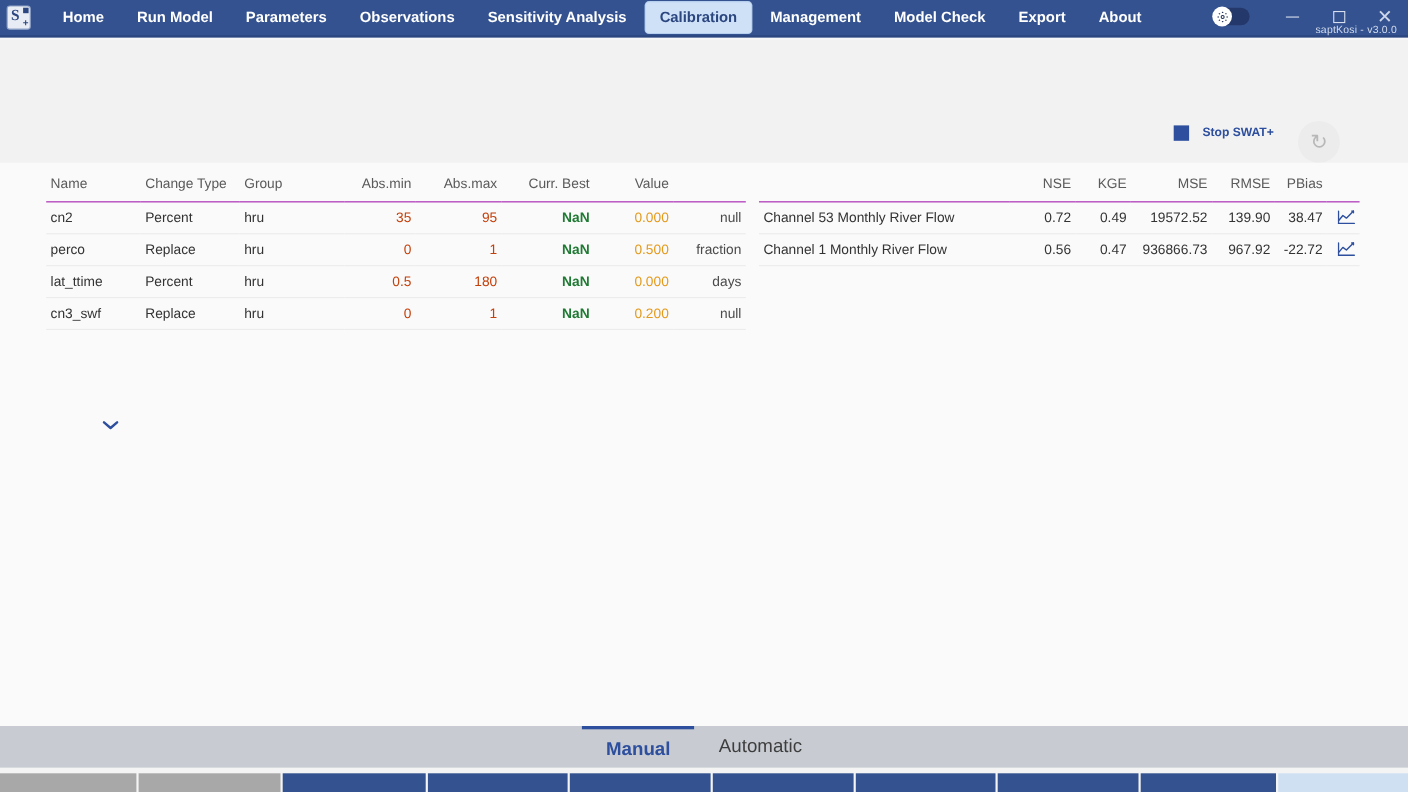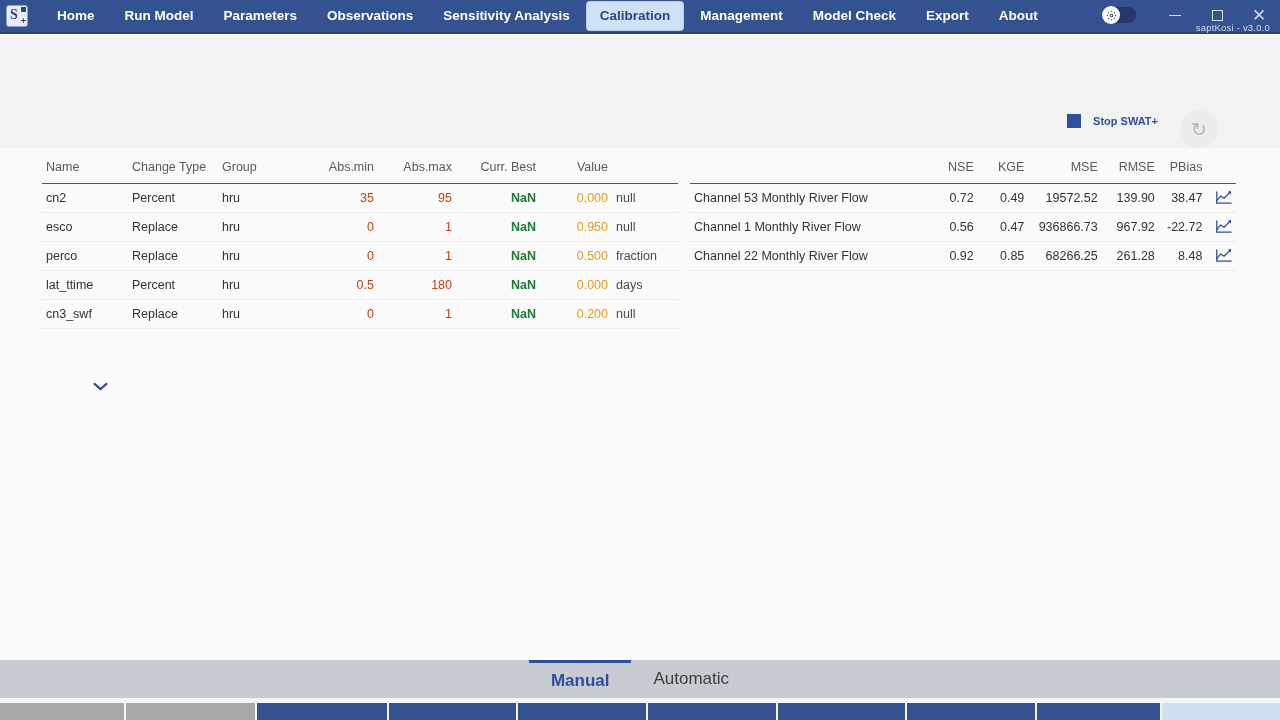--- a/index.html
+++ b/index.html
@@ -174,21 +174,21 @@
   .ta-l { text-align: left; }
   .ta-r { text-align: right; }
 
   th.c-min, th.c-max { color: #a03030; font-weight: bold; }
   th.c-best { color: #1f7a33; font-weight: bold; }
   th.c-value { color: #e39a1c; font-weight: bold; }
 
   td.v-min, td.v-max { color: #c2410c; }
   td.v-best { color: #1f7a33; font-weight: bold; }
   td.v-value { color: #e39a1c; }
-  td.v-unit { color: #4a4a4a; padding-right: 18px; }
+  td.v-unit { color: #4a4a4a; text-align: right; padding-right: 18px; }
 
   .chart-icon {
     display: inline-block;
     width: 16px; height: 13px;
     vertical-align: -2px;
     cursor: pointer;
   }
 
   .expand-chevron {
     position: absolute;
@@ -315,30 +315,20 @@
             <td class="ta-l">cn2</td>
             <td class="ta-l">Percent</td>
             <td class="ta-l">hru</td>
             <td class="ta-r v-min">35</td>
             <td class="ta-r v-max">95</td>
             <td class="ta-r v-best">NaN</td>
             <td class="ta-r v-value">0.000</td>
             <td class="v-unit">null</td>
           </tr>
           <tr>
-            <td class="ta-l">esco</td>
-            <td class="ta-l">Replace</td>
-            <td class="ta-l">hru</td>
-            <td class="ta-r v-min">0</td>
-            <td class="ta-r v-max">1</td>
-            <td class="ta-r v-best">NaN</td>
-            <td class="ta-r v-value">0.950</td>
-            <td class="v-unit">null</td>
-          </tr>
-          <tr>
             <td class="ta-l">perco</td>
             <td class="ta-l">Replace</td>
             <td class="ta-l">hru</td>
             <td class="ta-r v-min">0</td>
             <td class="ta-r v-max">1</td>
             <td class="ta-r v-best">NaN</td>
             <td class="ta-r v-value">0.500</td>
             <td class="v-unit">fraction</td>
           </tr>
           <tr>
@@ -405,34 +395,20 @@
             <td class="ta-r">936866.73</td>
             <td class="ta-r">967.92</td>
             <td class="ta-r">-22.72</td>
             <td class="ta-r"><svg class="chart-icon" viewBox="0 0 20 16" fill="none" stroke="#2d4f9e" stroke-width="1.6" stroke-linecap="round" stroke-linejoin="round" aria-hidden="true">
                 <polyline points="1,12 6,6 10,9 18,1"></polyline>
                 <polyline points="16,1 18,1 18,3"></polyline>
                 <line x1="1" y1="15" x2="19" y2="15"></line>
                 <line x1="1" y1="1" x2="1" y2="15"></line>
               </svg></td>
           </tr>
-          <tr>
-            <td class="ta-l">Channel 22 Monthly River Flow</td>
-            <td class="ta-r">0.92</td>
-            <td class="ta-r">0.85</td>
-            <td class="ta-r">68266.25</td>
-            <td class="ta-r">261.28</td>
-            <td class="ta-r">8.48</td>
-            <td class="ta-r"><svg class="chart-icon" viewBox="0 0 20 16" fill="none" stroke="#2d4f9e" stroke-width="1.6" stroke-linecap="round" stroke-linejoin="round" aria-hidden="true">
-                <polyline points="1,12 6,6 10,9 18,1"></polyline>
-                <polyline points="16,1 18,1 18,3"></polyline>
-                <line x1="1" y1="15" x2="19" y2="15"></line>
-                <line x1="1" y1="1" x2="1" y2="15"></line>
-              </svg></td>
-          </tr>
         </tbody>
     </table>
   </div>
 
 </div>
 
 <div class="tabbar" id="tabbar">
     <div class="tab active">Manual</div>
     <div class="tab">Automatic</div>
   </div>

